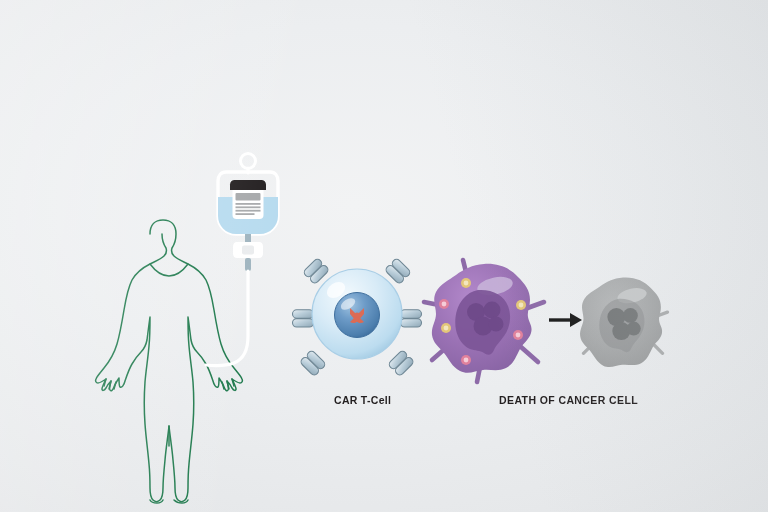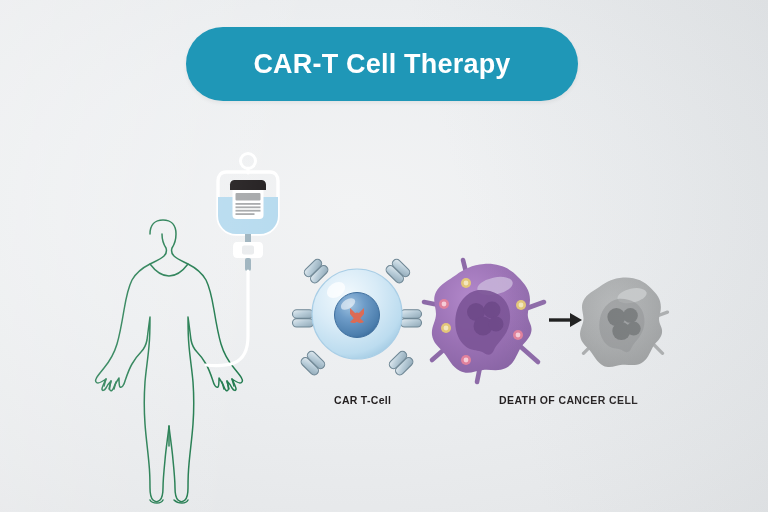--- a/index.html
+++ b/index.html
@@ -67,23 +67,20 @@
     white-space: nowrap;
   }
   #label-tcell { left: 334px; top: 394px; font-size: 10.5px; letter-spacing: .3px; }
   #label-death { left: 499px; top: 394px; font-size: 10.5px; letter-spacing: .4px; }
 </style>
 </head>
 <body>
 
 <div id="stage">
 
-  <div class="banner">
-    <span class="banner-text">CAR-T Cell Therapy</span>
-  </div>
 
   <svg class="layer" style="left:78px; top:218px; width:182px; height:292px;" viewBox="0 0 182 292" xmlns="http://www.w3.org/2000/svg">
     <g fill="none" stroke="#1f7a4d" stroke-width="1.5" stroke-linejoin="round" stroke-linecap="round">
 
       <path d="M72 16
                C72 7 77 2 85 2
                C93 2 98 7 98 16
                C98 22 96 27 94 30
                C93 33 94 36 96 38
                C99 41 104 43 110 46

